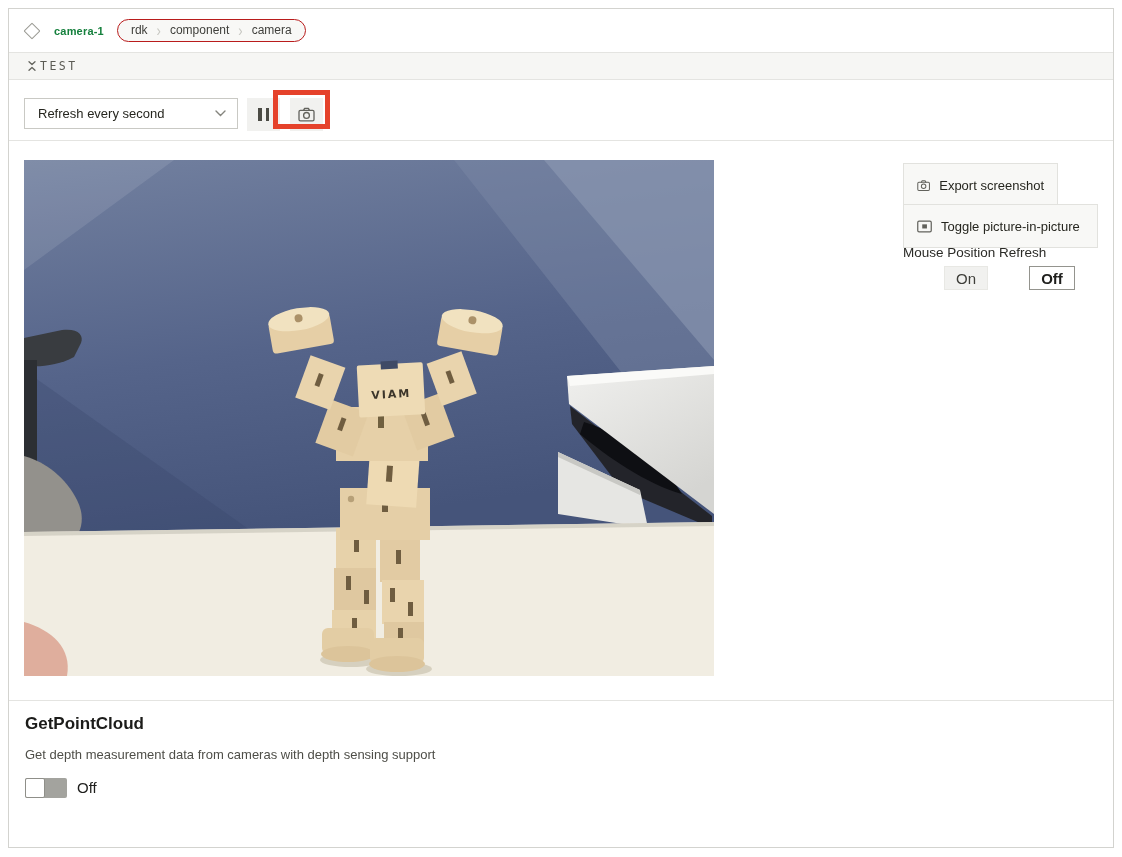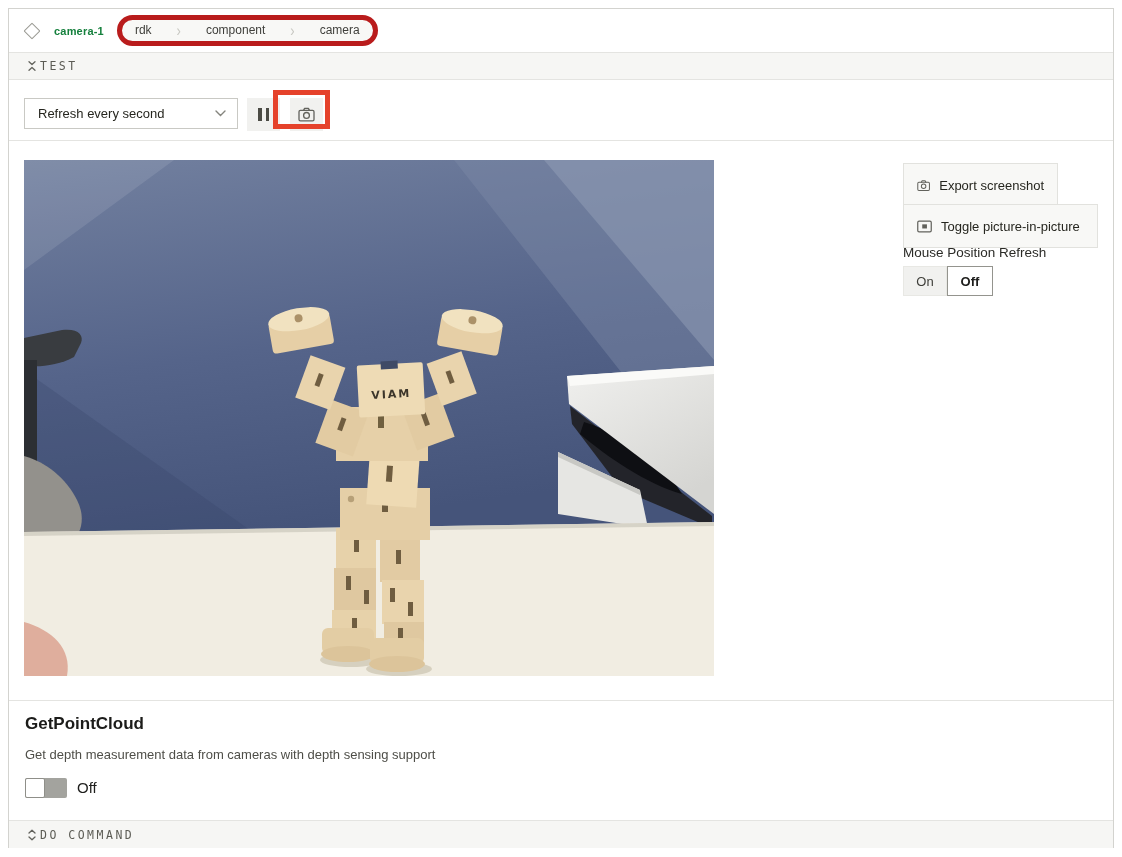--- a/index.html
+++ b/index.html
@@ -3,21 +3,21 @@
 <meta charset="utf-8">
 <style>
   * { margin:0; padding:0; box-sizing:border-box; }
   html,body { width:1122px; height:857px; background:#fff; font-family:"Liberation Sans", sans-serif; color:#1e1e1c; }
   .panel { position:absolute; left:8px; top:8px; width:1106px; height:840px; background:#fff; border:1px solid #d3d3cf; }
 
   
   .hdr { position:absolute; left:0; top:0; width:100%; height:43px; display:flex; align-items:center; padding-left:17px; }
   .diamond { width:12px; height:12px; border:1.5px solid #9b9b94; border-radius:1px; transform:rotate(45deg); margin-right:16px; flex:none; }
   .title { font-size:11px; font-weight:bold; color:#15803d; letter-spacing:.2px; }
-  .pill { margin-left:13px; display:flex; align-items:center; gap:25px; padding:3px 13px 4px; border:5px solid #b91c1c; background:#f8f8f6; border-radius:20px; font-size:12px; color:#3f3f3b; }
+  .pill { margin-left:13px; display:flex; align-items:center; gap:9px; padding:3px 13px 4px; border:1px solid #b91c1c; background:#f8f8f6; border-radius:20px; font-size:12px; color:#3f3f3b; }
   .crumb-sep { color:#c8c8c2; font-size:13px; line-height:1; transform:scaleY(1.25); }
 
   
   .band { position:absolute; left:0; width:100%; height:28px; background:#f6f6f4; border-top:1px solid #e4e4e1; border-bottom:1px solid #e4e4e1; display:flex; align-items:center; gap:2px; padding-left:17px; }
   .band-label { font-family:"DejaVu Sans Mono", monospace; font-size:11.5px; letter-spacing:2.5px; color:#5b5b54; }
   .band.test { top:43px; }
   .band.docmd { top:811px; height:28px; border-bottom:none; }
 
   
   .toolbar { position:absolute; left:0; top:72px; width:100%; height:60px; border-bottom:1px solid #e4e4e1; }
@@ -26,21 +26,21 @@
   .pause-bars { display:flex; gap:4px; }
   .pause-bars i { display:block; width:3.5px; height:13px; background:#4b4b45; }
   .annot { position:absolute; left:264px; top:9px; width:57px; height:39px; border:5px solid #e5422b; pointer-events:none; }
 
   
   .content { position:absolute; left:0; top:132px; width:100%; height:559px; }
   .scene { position:absolute; left:15px; top:19px; width:690px; height:516px; display:block; }
   .side-btn { position:absolute; left:894px; height:44px; background:#f8f8f6; border:1px solid #e2e2de; display:flex; align-items:center; gap:9px; padding:0 13px; font-size:13px; color:#26261f; font-family:"Liberation Sans",sans-serif; cursor:pointer; white-space:nowrap; }
   .tooltip-label { position:absolute; left:894px; top:104px; font-size:13.5px; color:#2b2b27; }
   .seg { position:absolute; left:894px; top:125px; display:flex; }
-  .seg button { height:30px; font-size:13px; font-family:"Liberation Sans",sans-serif; cursor:pointer; }
+  .seg button { height:24px; font-size:15px; font-family:"Liberation Sans",sans-serif; cursor:pointer;margin-left:41px; }
   .seg .on { width:44px; background:#f1f1ef; border:1px solid #e8e8e4; color:#3e3e39; }
   .seg .off { width:46px; background:#fff; border:1px solid #94948e; font-weight:bold; color:#1e1e1c; }
 
   
   .gpc { position:absolute; left:0; top:691px; width:100%; height:120px; border-top:1px solid #e4e4e1; }
   .gpc h2 { position:absolute; left:16px; top:13px; font-size:17px; font-weight:bold; color:#1c1c1a; }
   .gpc .desc { position:absolute; left:16px; top:46px; font-size:13px; color:#4e4e48; }
   .switch { position:absolute; left:16px; top:77px; width:42px; height:20px; background:#a3a39e; border-radius:2px; cursor:pointer; }
   .switch .knob { position:absolute; left:0; top:0; width:20px; height:20px; background:#fff; border:1px solid #8f8f89; border-radius:2px; }
   .switch-state { position:absolute; left:68px; top:77px; font-size:15px; line-height:20px; color:#1e1e1c; }
@@ -236,21 +236,14 @@
 
   <div class="gpc">
     <h2>GetPointCloud</h2>
     <div class="desc">Get depth measurement data from cameras with depth sensing support</div>
     <div class="switch">
       <span class="knob"></span>
     </div>
     <div class="switch-state">Off</div>
   </div>
 
-  <div class="band docmd">
-    <svg width="12" height="12" viewBox="0 0 12 12">
-      <path d="M3 4 L6 1.2 L9 4" class="stroke-ic"></path>
-      <path d="M3 8 L6 10.8 L9 8" class="stroke-ic"></path>
-    </svg>
-    <span class="band-label">DO COMMAND</span>
-  </div>
 
 </div>
 
 </body></html>

